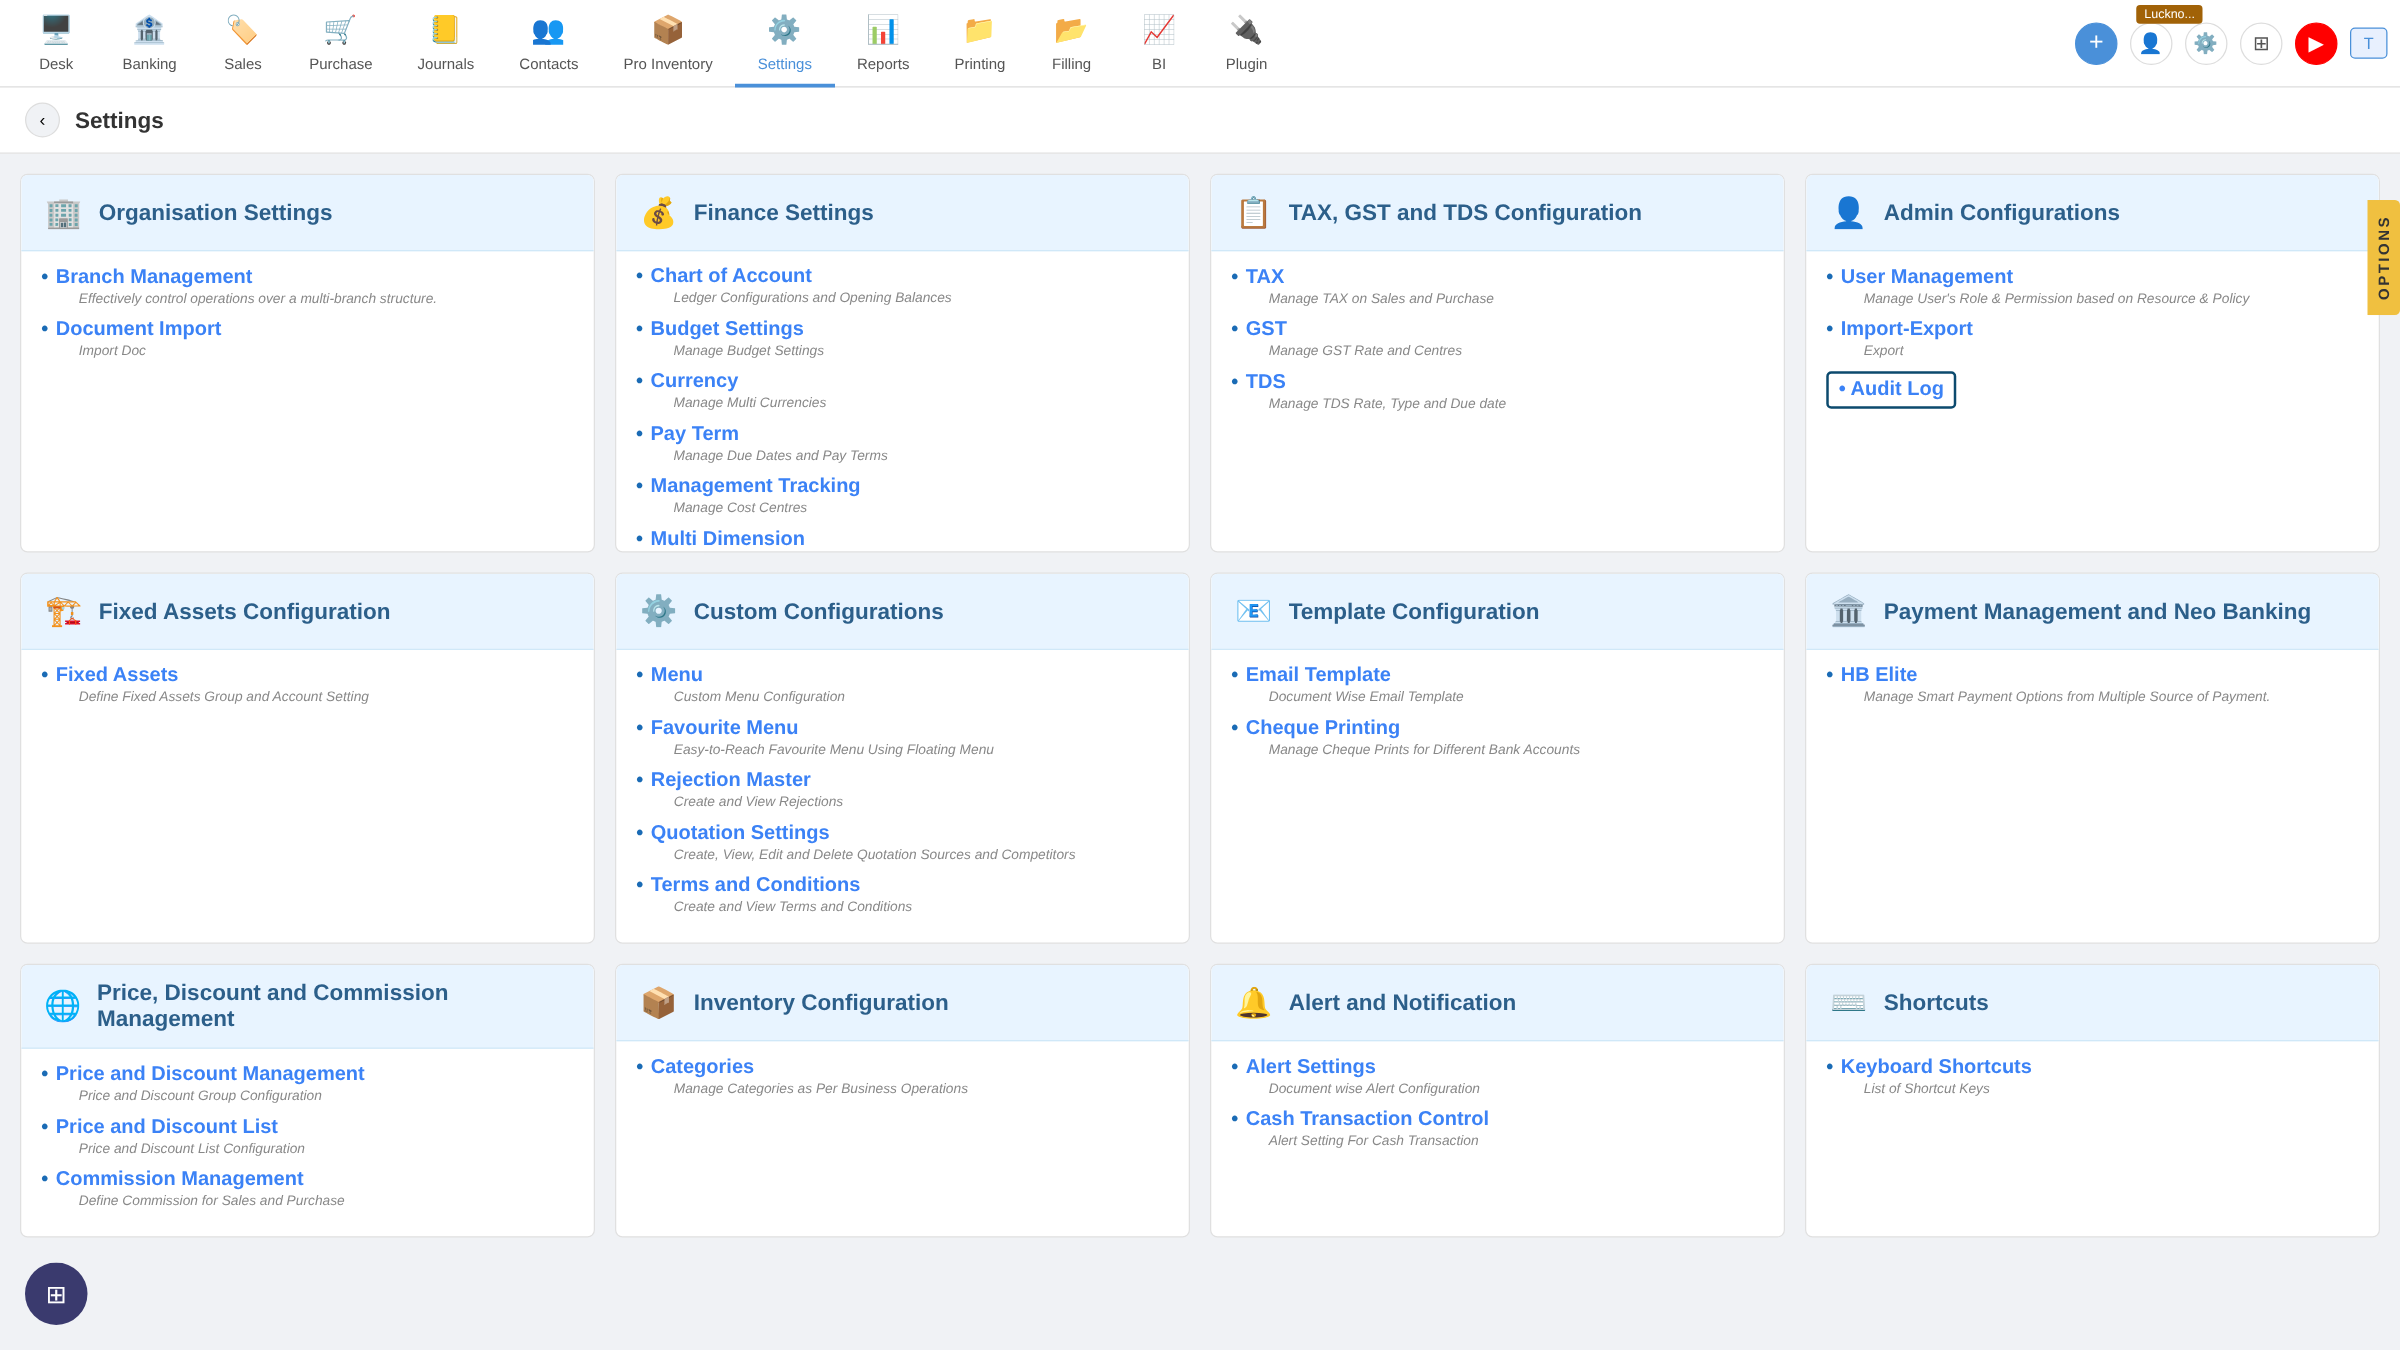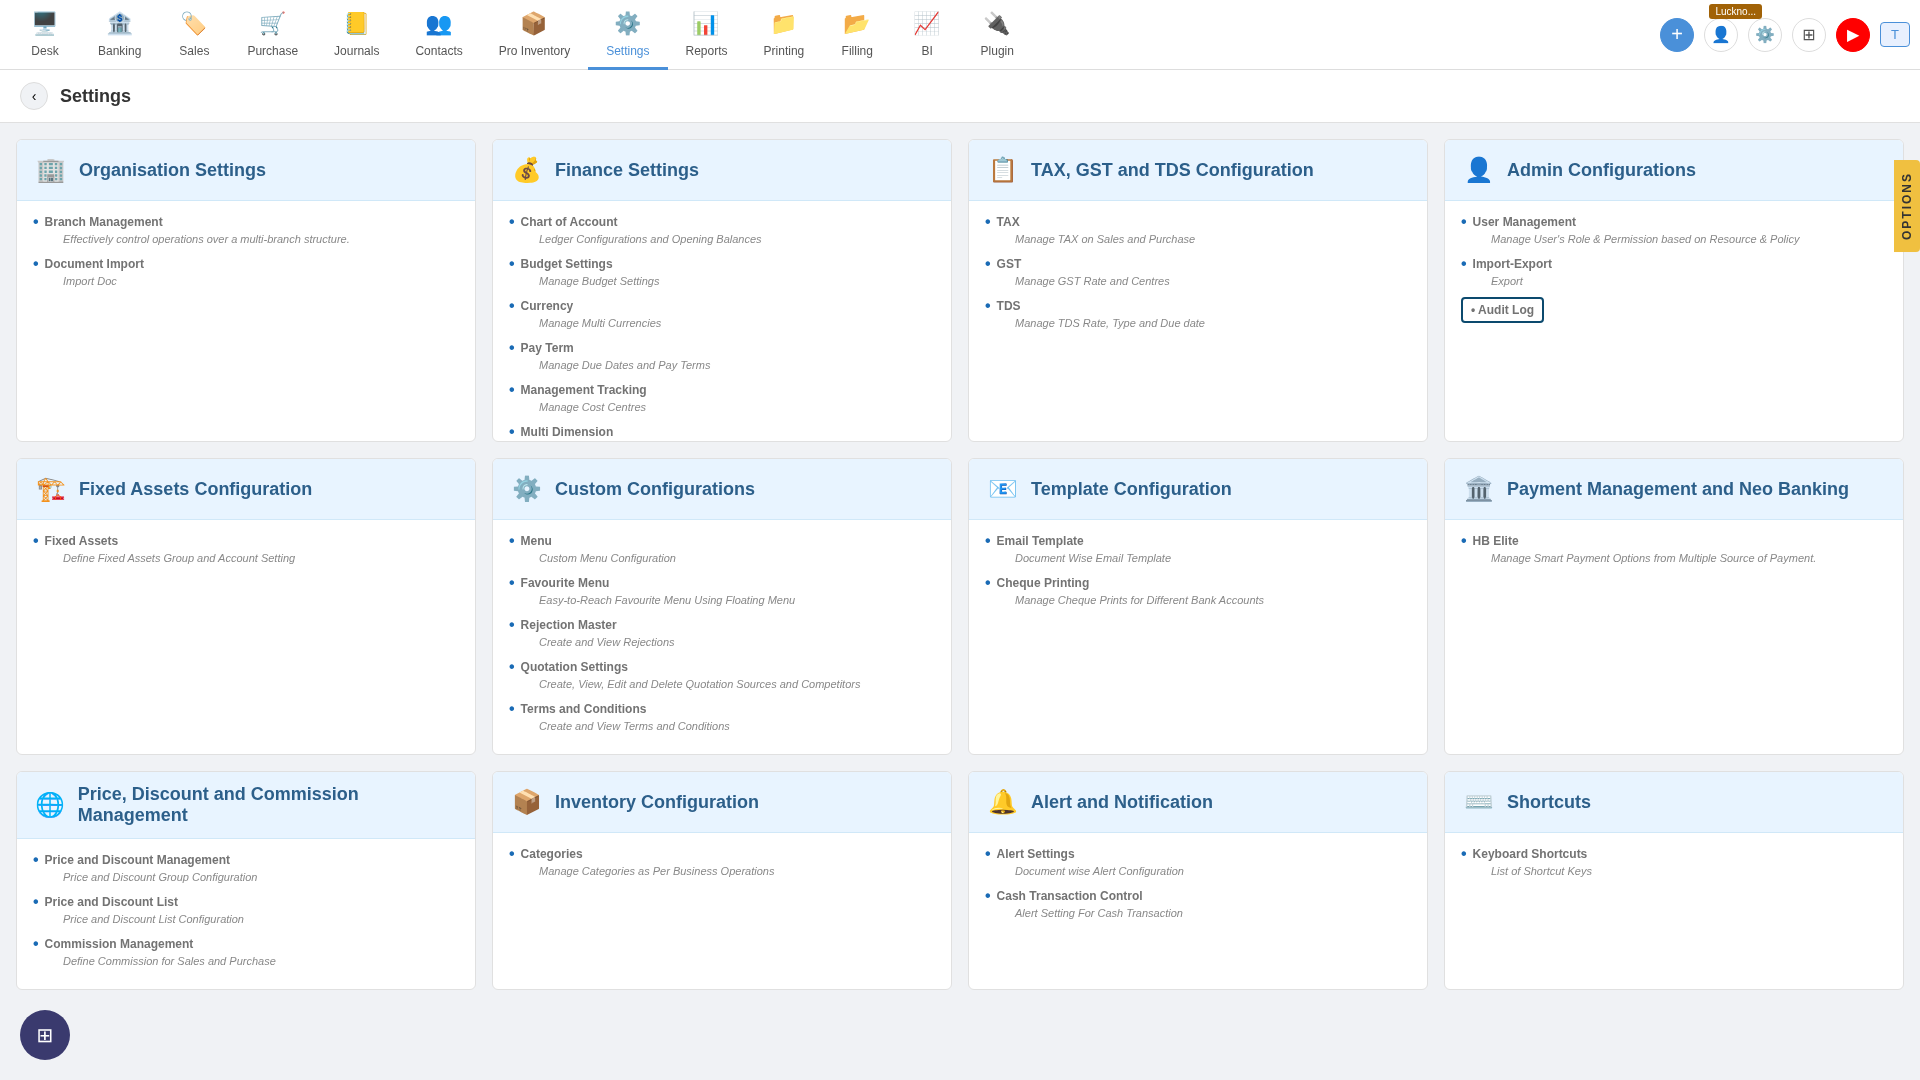--- a/index.html
+++ b/index.html
@@ -155,22 +155,22 @@
       font-weight: bold;
       color: #2c5f8a;
     }
     .card-body {
       padding: 12px 16px;
     }
     .card-item {
       margin-bottom: 10px;
     }
     .card-item-title {
-      color: #737373;
-      font-size: 12px;
+      color: #3b82f6;
+      font-size: 16px;
       font-weight: 600;
       cursor: pointer;
       display: flex;
       align-items: center;
       gap: 6px;
     }
     .card-item-title::before {
       content: '•';
       color: #1a6bb5;
       font-size: 16px;

